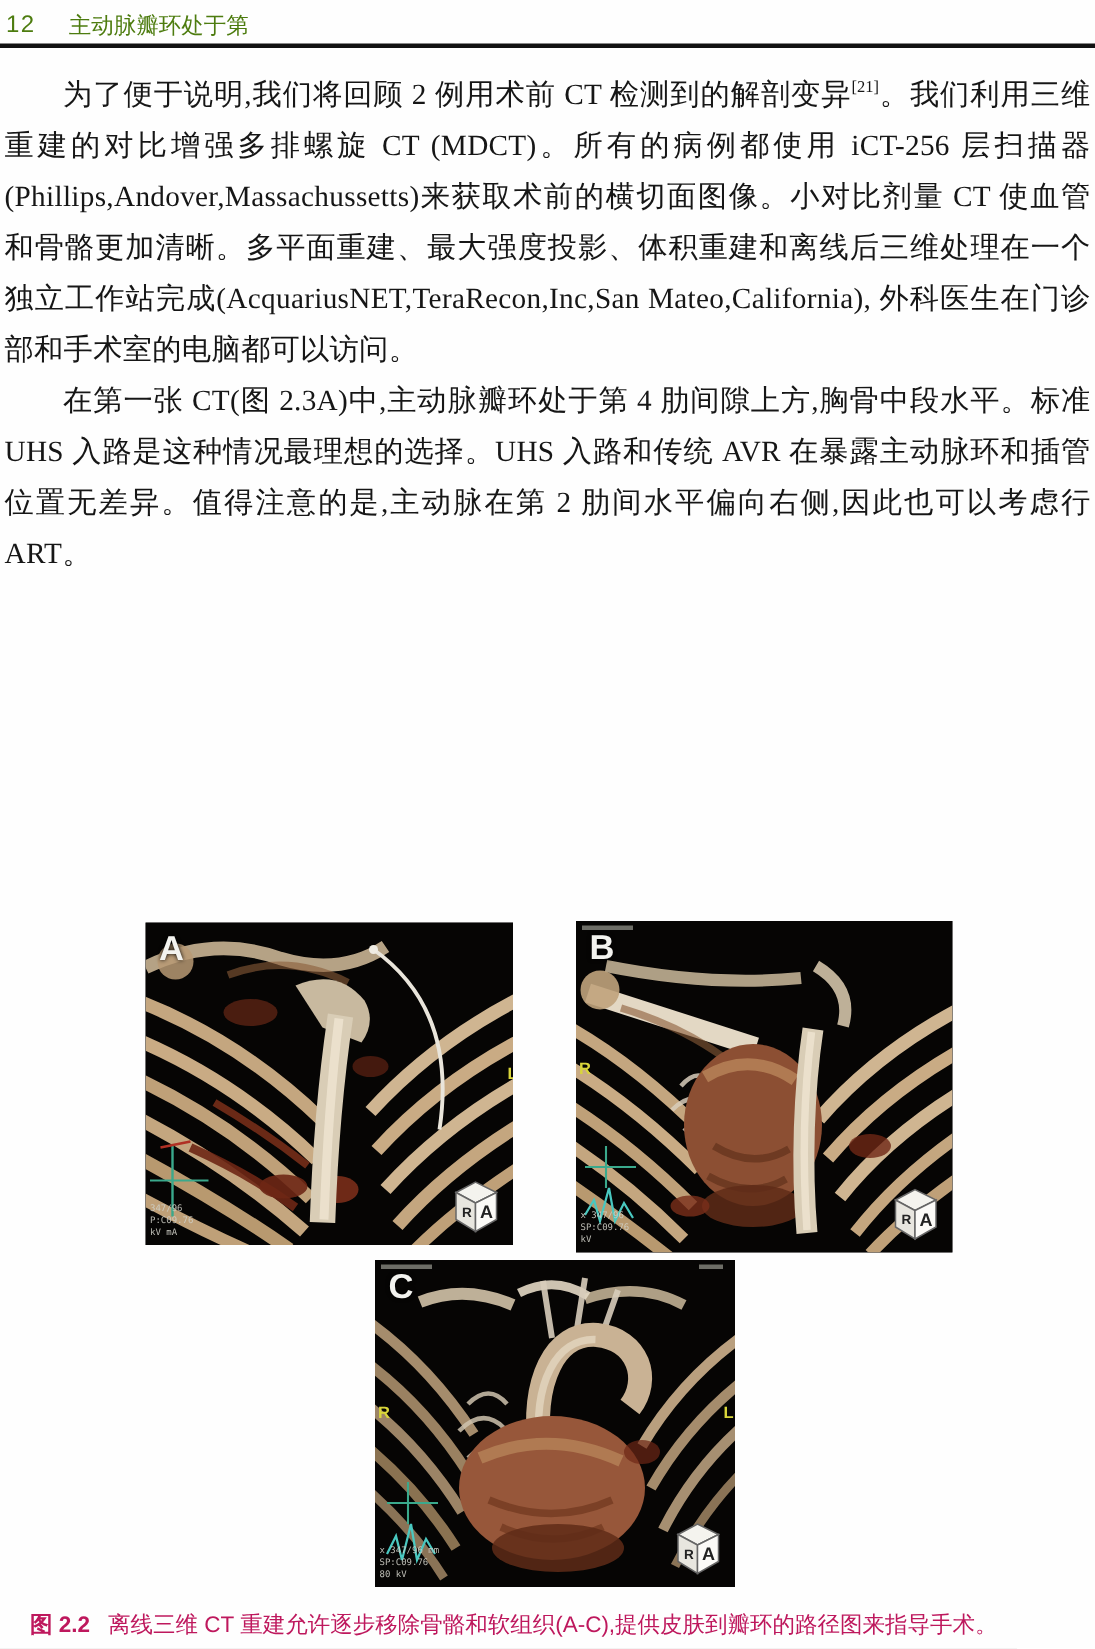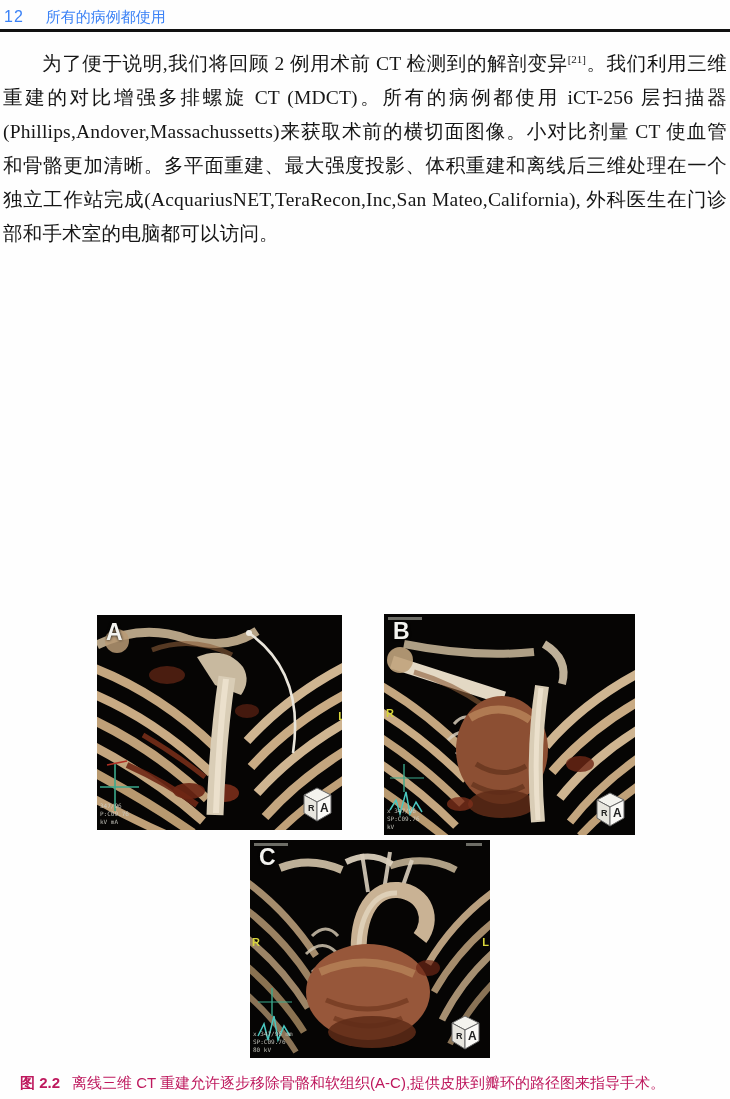--- a/index.html
+++ b/index.html
@@ -5,21 +5,21 @@
   html,body{margin:0;padding:0;background:#e9e9e9;}
   .page{
     position:relative;width:730px;height:1099px;margin:0 auto;
     background:#fefefe;overflow:hidden;
     font-family:"Liberation Serif","DejaVu Serif",serif;color:#161616;
   }
   
   .running-head{
     position:absolute;top:6px;left:4px;right:4px;height:22px;
     font-family:"Liberation Sans","DejaVu Sans",sans-serif;
-    font-size:15px;color:#3b82f6;display:flex;align-items:center;gap:22px;
+    font-size:15px;color:#4d7c0f;display:flex;align-items:center;gap:22px;
   }
   .running-head .pagenum{font-size:16px;letter-spacing:1px;}
   .header-rule{position:absolute;top:29px;left:0;width:730px;height:3px;background:#111;}
   
   .body-text{
     position:absolute;top:47px;left:3px;width:724px;
     font-size:19.5px;line-height:34px;text-align:justify;
     letter-spacing:0.2px;
   }
   .body-text p{margin:0;padding:0;}
@@ -60,26 +60,27 @@
   }
   .figure-caption .cap-label{font-weight:bold;margin-right:12px;}
 </style>
 </head>
 <body>
 
 <div class="page">
 
   <div class="running-head">
     <span class="pagenum">12</span>
-    <span class="booktitle">所有的病例都使用</span>
+    <span class="booktitle">主动脉瓣环处于第</span>
   </div>
   <div class="header-rule"></div>
 
   <div class="body-text">
     <p class="indent"><span>为了便于说明,我们将回顾 2 例用术前 CT 检测到的解剖变异</span><sup class="ref">[21]</sup><span>。我们利用三维重建的对比增强多排螺旋 CT (MDCT)。所有的病例都使用 iCT-256 层扫描器(Phillips,Andover,Massachussetts)来获取术前的横切面图像。小对比剂量 CT 使血管和骨骼更加清晰。多平面重建、最大强度投影、体积重建和离线后三维处理在一个独立工作站完成(AcquariusNET,TeraRecon,Inc,San Mateo,California), 外科医生在门诊部和手术室的电脑都可以访问。</span></p>
+    <p class="indent"><span>在第一张 CT(图 2.3A)中,主动脉瓣环处于第 4 肋间隙上方,胸骨中段水平。标准 UHS 入路是这种情况最理想的选择。UHS 入路和传统 AVR 在暴露主动脉环和插管位置无差异。值得注意的是,主动脉在第 2 肋间水平偏向右侧,因此也可以考虑行 ART。</span></p>
   </div>
 
   <div class="figure">
 
     <div class="ct-panel panel-a">
       <svg class="art" viewBox="0 0 245 215" preserveAspectRatio="none">
         <rect x="0" y="0" width="245" height="215" fill="#060504"></rect>
 
         <path d="M0,30 Q45,8 90,24 Q130,36 160,16" stroke="#c9b493" stroke-width="9" fill="none" opacity="0.9"></path>
         <circle cx="20" cy="26" r="12" fill="#b89a74" opacity="0.85"></circle>

